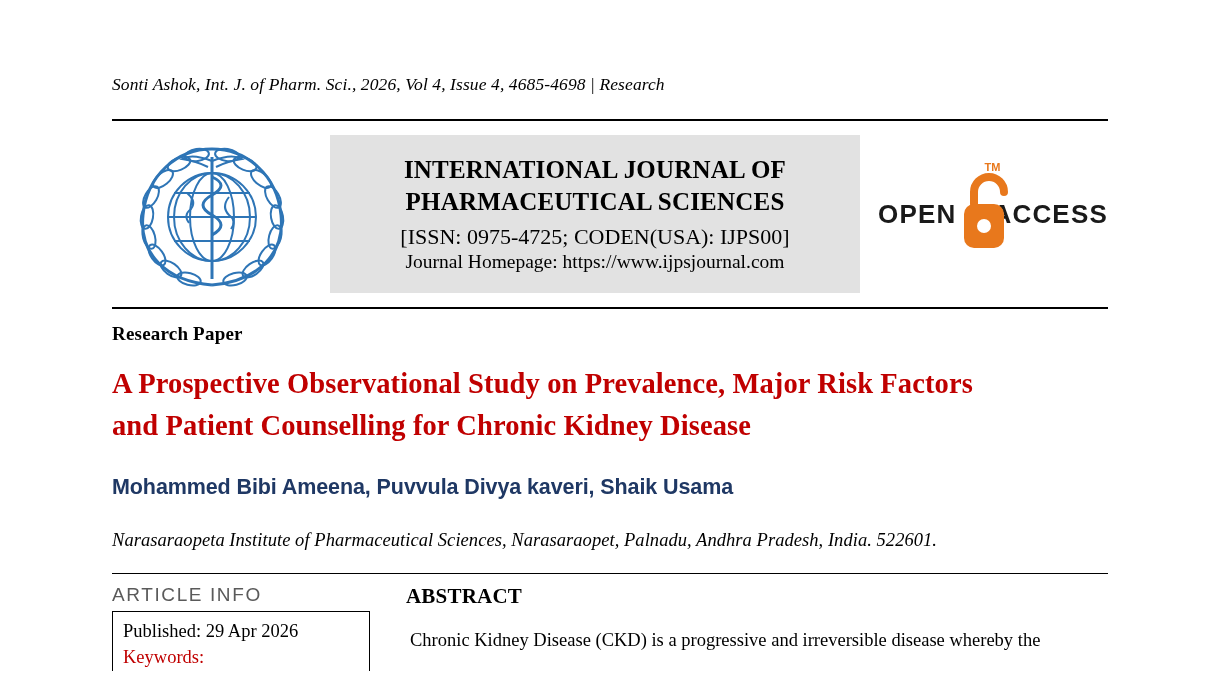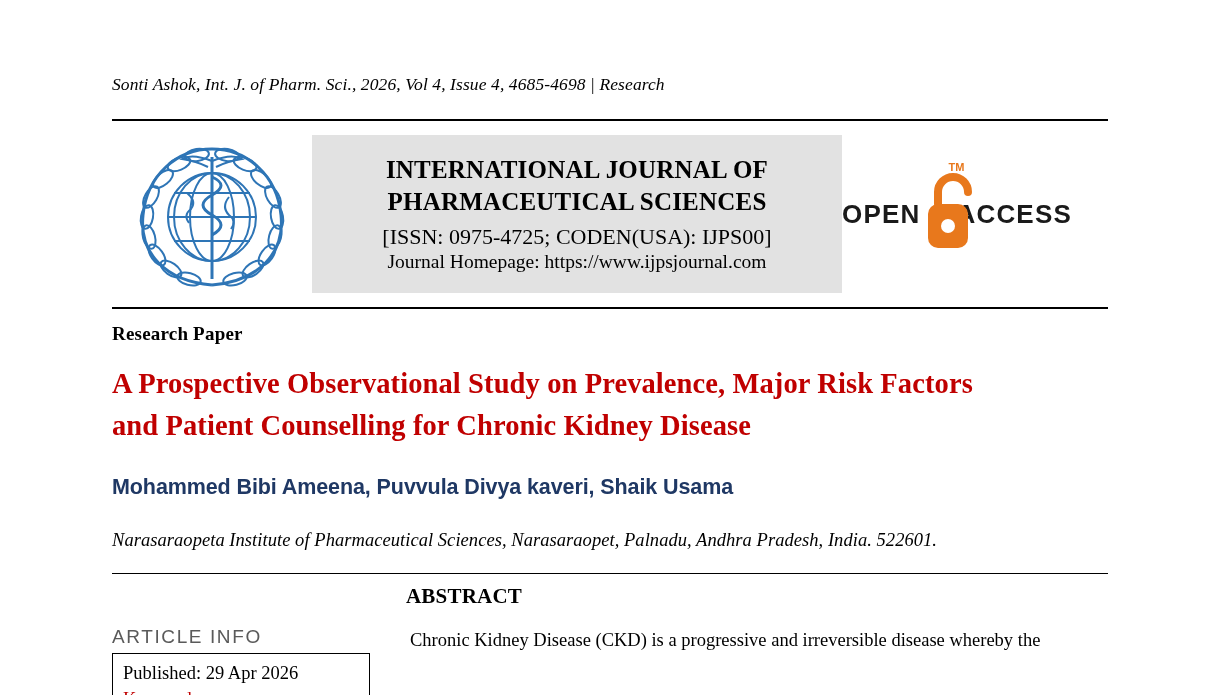--- a/index.html
+++ b/index.html
@@ -31,21 +31,21 @@
     white-space: nowrap;
   }
   
   .masthead {
     margin-top: 24px;
     border-top: 2px solid #000;
     border-bottom: 2px solid #000;
     height: 186px;
     display: flex;
     align-items: center;
-    justify-content: flex-start;
+    justify-content: space-between;
   }
   .logo-wrap {
     width: 200px;
     display: flex;
     align-items: center;
     justify-content: center;
   }
   .journal-box {
     background: #e2e2e2;
     width: 530px;
@@ -150,21 +150,20 @@
   .col-right {
     flex: 1 1 auto;
     padding-left: 36px;
   }
   .article-info-head {
     font-family: "Liberation Sans", sans-serif;
     font-size: 19px;
     color: #5a5a5a;
     letter-spacing: 1.6px;
     padding-bottom: 5px;
-    margin-top: 42px;
   }
   .info-box {
     border: 1px solid #000;
     border-bottom: none;
     padding: 6px 10px 0 10px;
     height: 60px;
     box-sizing: border-box;
     overflow: hidden;
   }
   .info-line {

